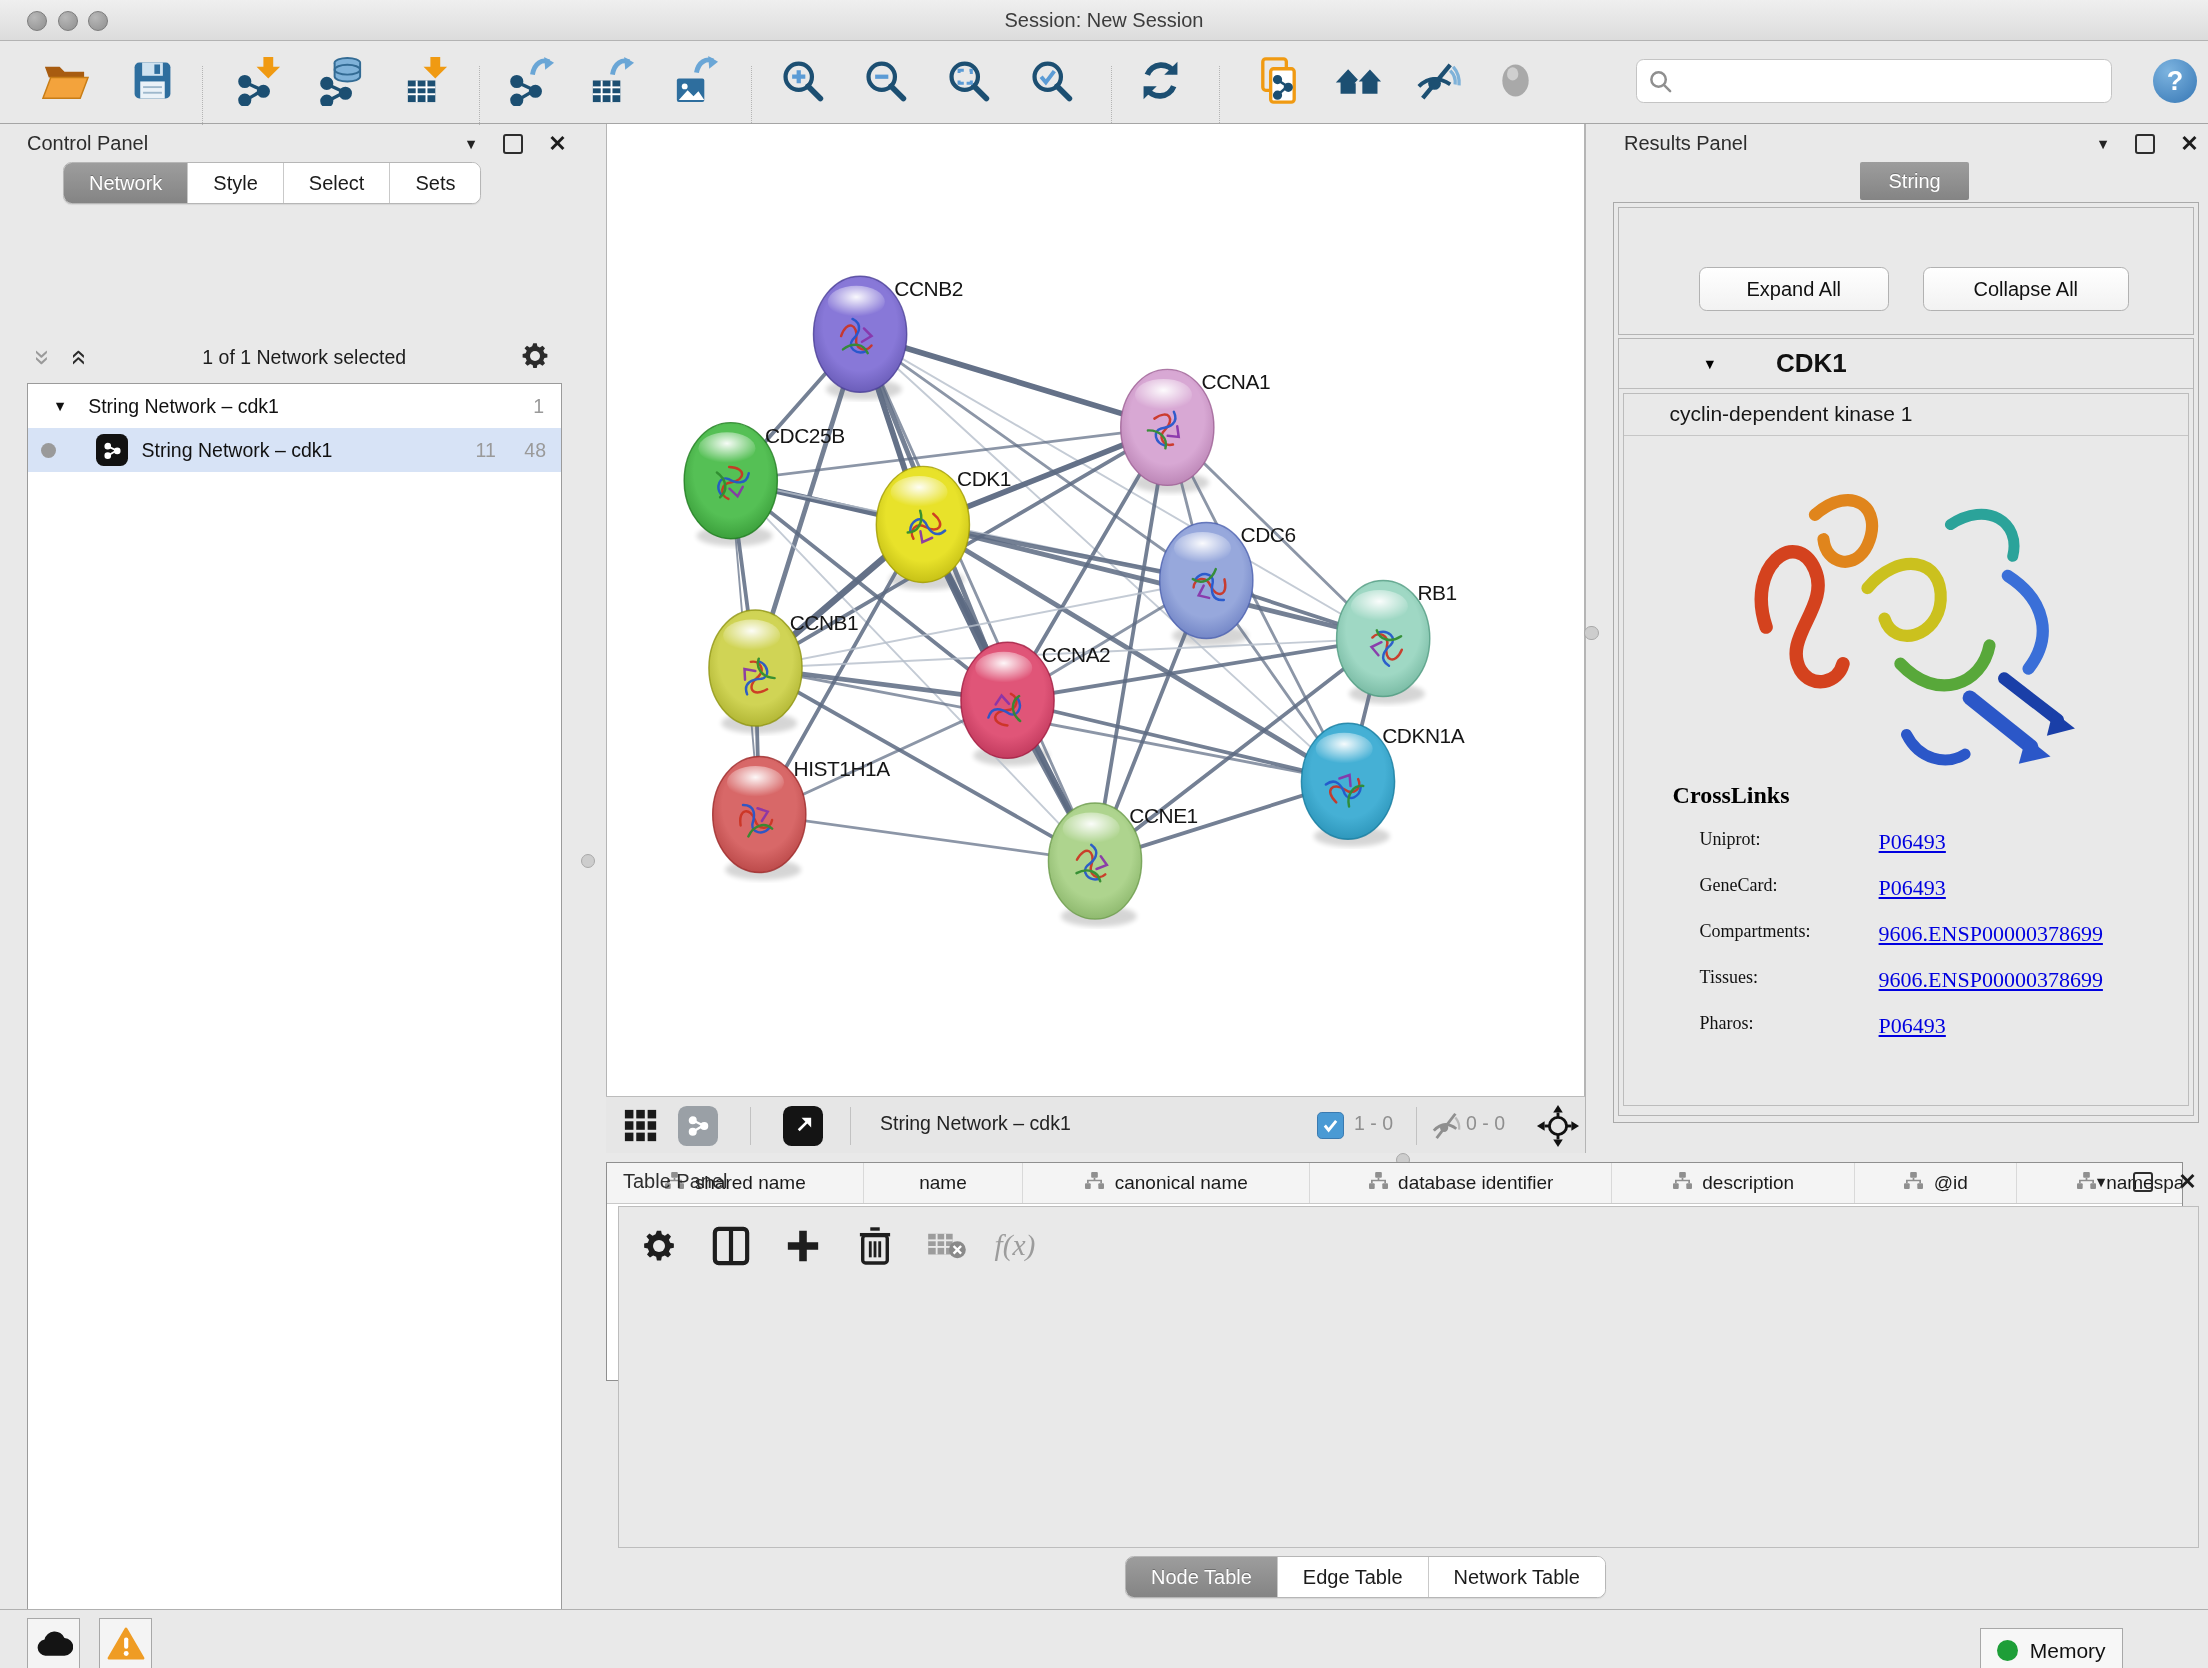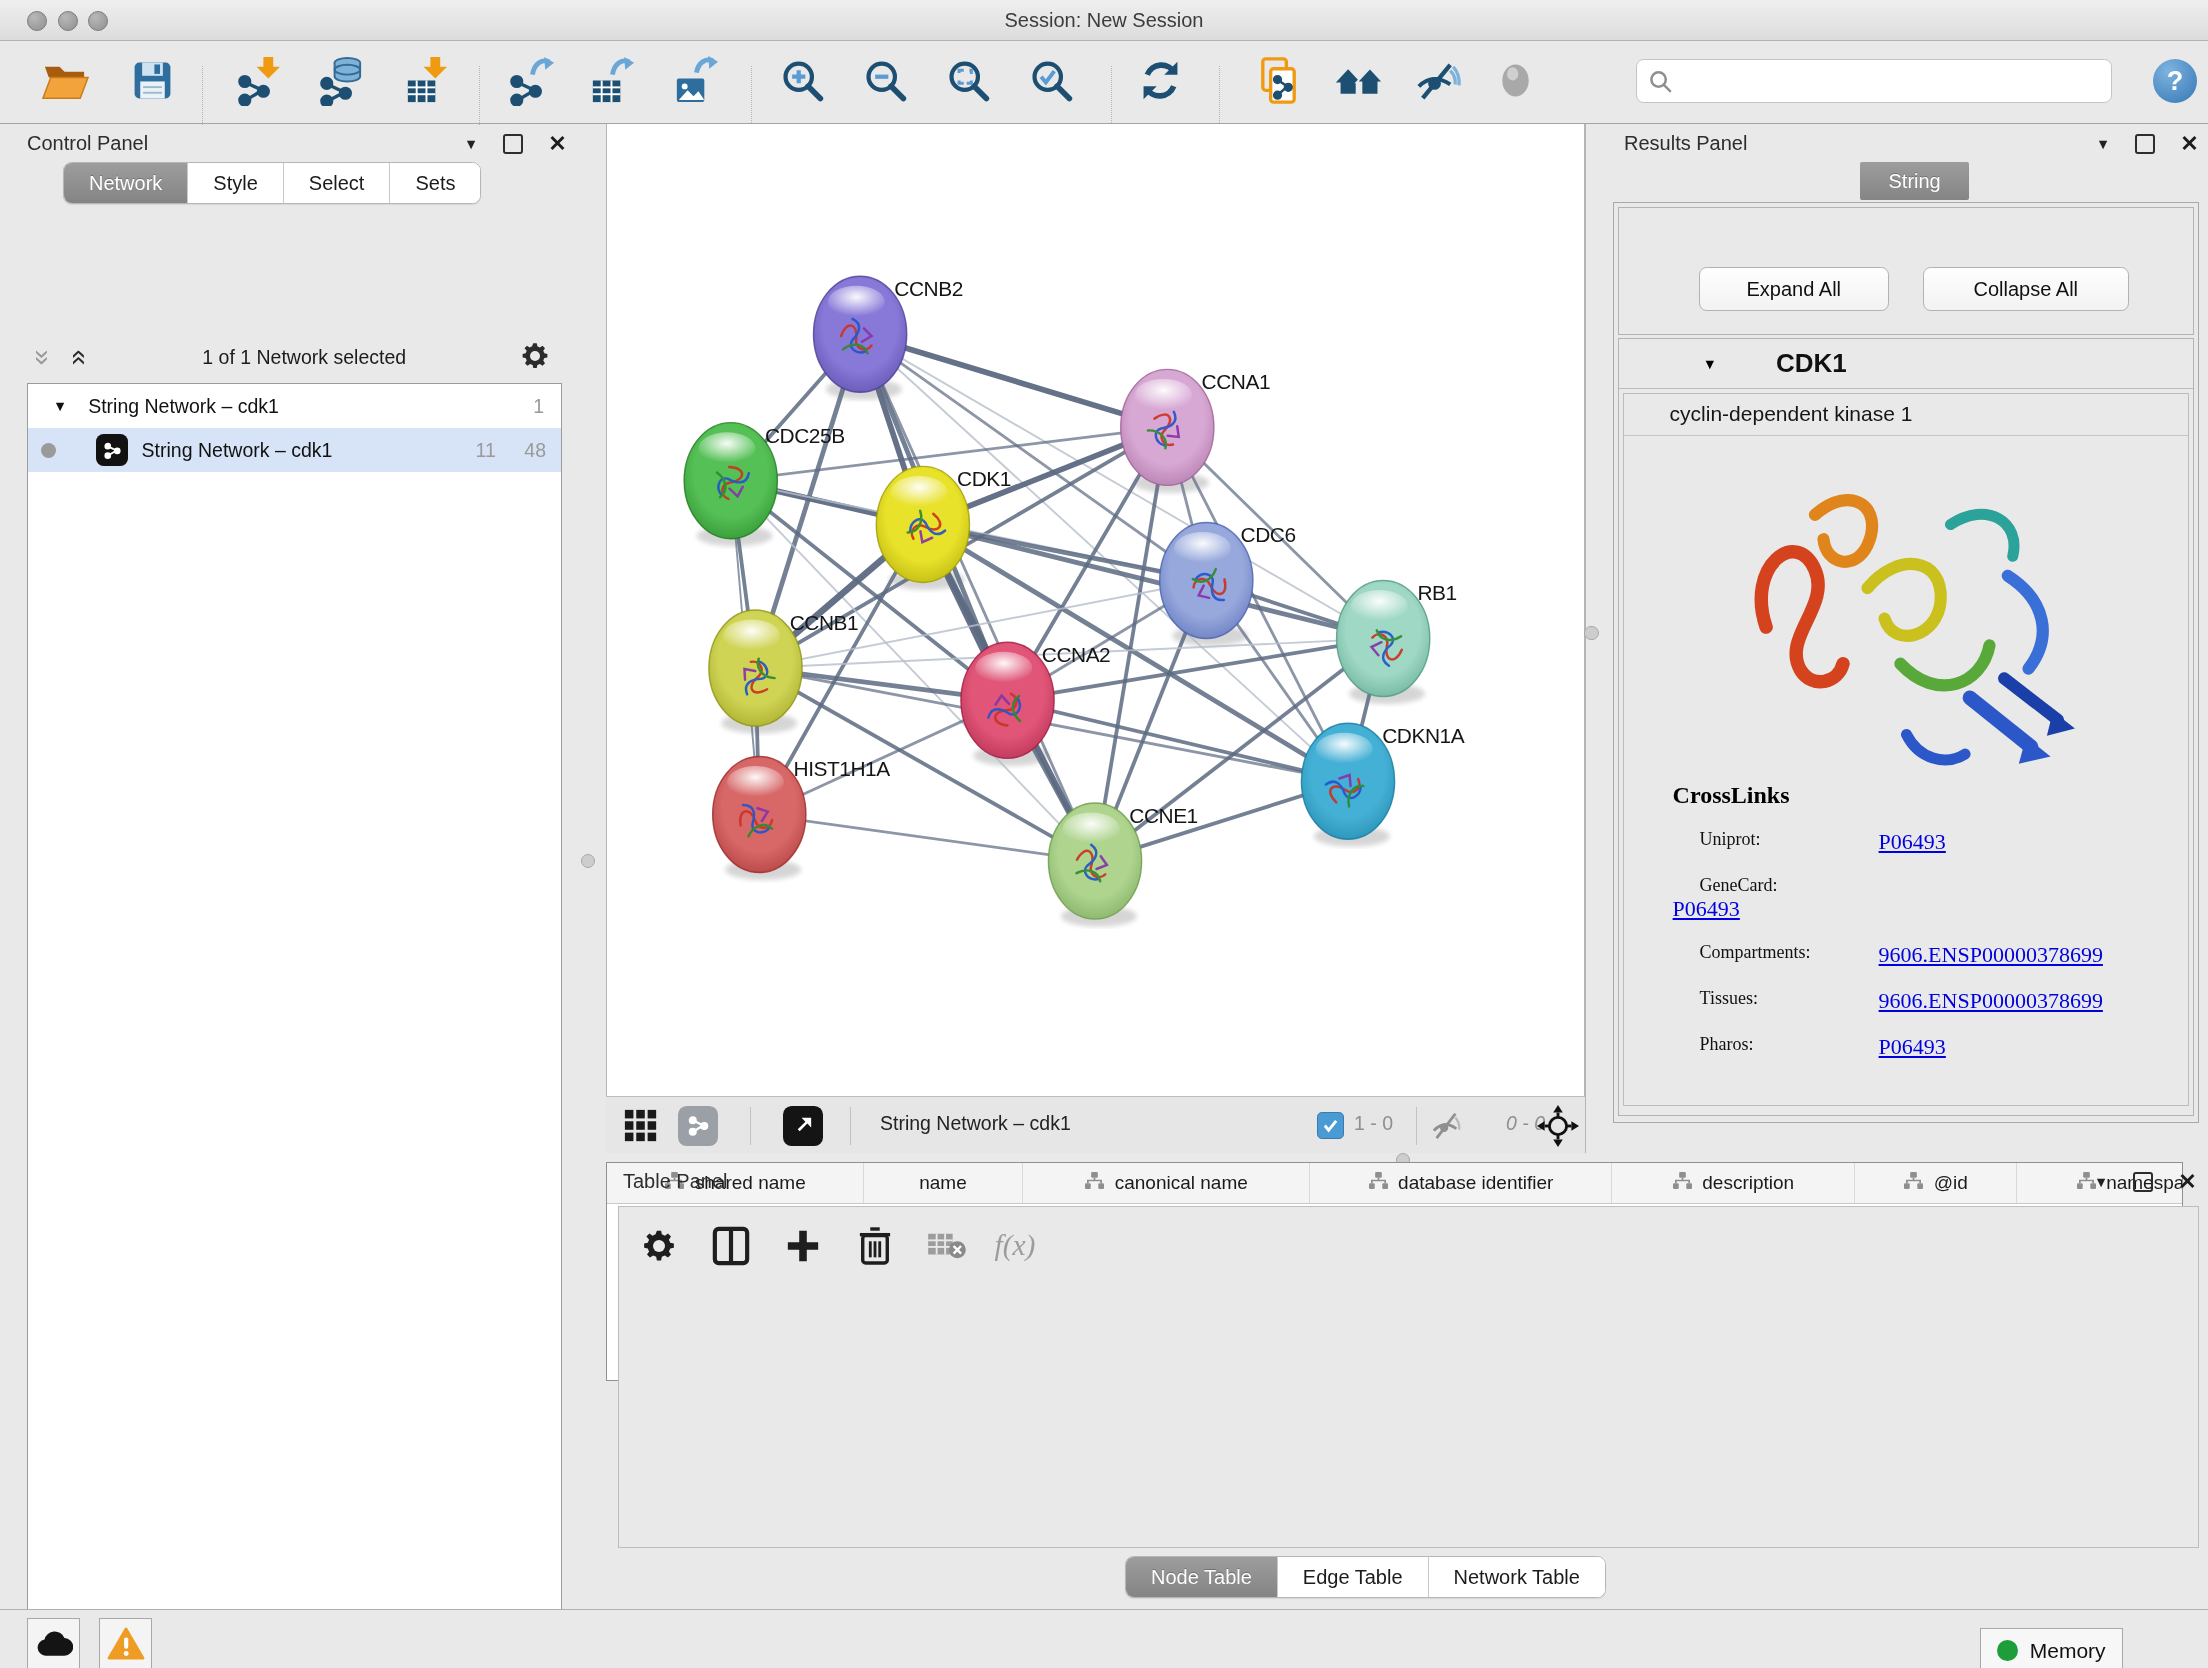--- a/index.html
+++ b/index.html
@@ -634,21 +634,21 @@
     <span class="abs nb-num" style="left:748px;top:15px;">1 - 0</span>
     <span class="abs nb-sep" style="left:810px;top:9.5px;"></span>
     <span class="abs" style="left:824px;top:13.3px;">
       <svg width="32" height="30" viewBox="0 0 34 32">
           <path d="M4 22 Q15 10 28 20" stroke="#8f8f8f" stroke-width="3" fill="none"></path>
           <circle cx="15" cy="19" r="4.4" fill="#8f8f8f"></circle>
           <path d="M27 8 Q32 14 31 21" stroke="#b9b9b9" stroke-width="2.4" fill="none"></path>
           <line x1="7" y1="30" x2="27" y2="4" stroke="#8f8f8f" stroke-width="3"></line>
         </svg>
     </span>
-    <span class="abs nb-num" style="left:900px;top:15px;font-style:italic;">0 - 0</span>
+    <span class="abs nb-num" style="left:860px;top:15px;">0 - 0</span>
     <span class="abs" style="left:930px;top:6.7px;">
       <svg width="44" height="44" viewBox="0 0 46 46">
           <circle cx="23" cy="23" r="9" stroke="#111" stroke-width="3" fill="none"></circle>
           <g fill="#111">
             <path d="M23 1l5 8H18z"></path>
             <path d="M23 45l5-8H18z"></path>
             <path d="M1 23l8-5v10z"></path>
             <path d="M45 23l-8-5v10z"></path>
           </g>
           <line x1="23" y1="9" x2="23" y2="14" stroke="#111" stroke-width="3"></line>
@@ -702,21 +702,21 @@
             <path d="M280 219l18 14-23 6z" fill="#1a3fa8"></path>
           </svg>
         </div>
         <div class="abs xl" style="left:49px;top:388px;">
           <div class="xl-h">CrossLinks</div>
           <div id="xlinks">
               <div style="display: flex; margin-top: 20px;">
                 <span class="xl-l" style="width: 179px; margin-left: 27px;">Uniprot:</span>
                 <a class="xl-v">P06493</a>
               </div>
-              <div style="display: flex; margin-top: 20px; flex-direction: column;">
+              <div style="display: flex; margin-top: 20px;">
                 <span class="xl-l" style="width: 179px; margin-left: 27px;">GeneCard:</span>
                 <a class="xl-v">P06493</a>
               </div>
               <div style="display: flex; margin-top: 20px;">
                 <span class="xl-l" style="width: 179px; margin-left: 27px;">Compartments:</span>
                 <a class="xl-v">9606.ENSP00000378699</a>
               </div>
               <div style="display: flex; margin-top: 20px;">
                 <span class="xl-l" style="width: 179px; margin-left: 27px;">Tissues:</span>
                 <a class="xl-v">9606.ENSP00000378699</a>

